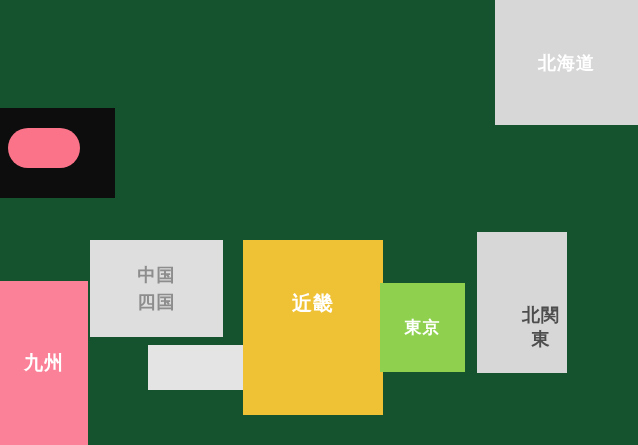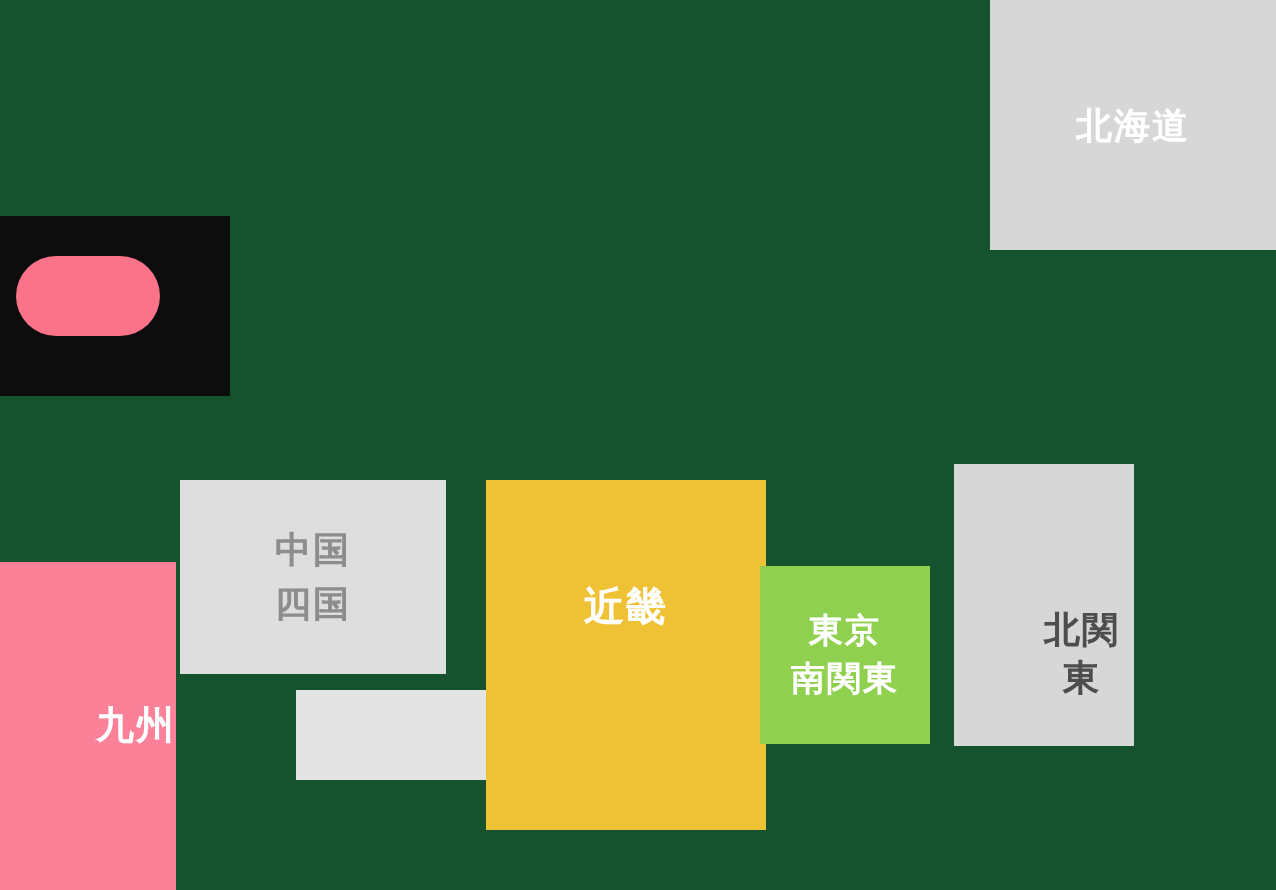--- a/index.html
+++ b/index.html
@@ -64,21 +64,21 @@
   .r-chugoku { left: 90px; top: 240px; width: 133px; height: 97px;
     background: #dedede; color: #8d8d8d; font-size: 18px; line-height: 1.5;
     letter-spacing: 1px; }
 
   
   .r-shikoku-block { left: 148px; top: 345px; width: 110px; height: 45px;
     background: #e4e4e4; z-index: 0; }
 
   
   .r-kyushu { left: 0; top: 281px; width: 88px; height: 164px;
-    background: #fa8198; color: #ffffff; font-size: 19px; letter-spacing: 1px; align-items: flex-end; }
+    background: #fa8198; color: #ffffff; font-size: 19px; letter-spacing: 1px; }
 
   
   .okinawa-frame { position: absolute; left: 0; top: 108px; width: 115px; height: 90px;
     background: #0d0d0d; }
   .okinawa-pill { position: absolute; left: 8px; top: 20px; width: 72px; height: 40px;
     border-radius: 20px; background: #fb7389; cursor: pointer; }
 </style>
 </head>
 <body>
 
@@ -93,21 +93,20 @@
   </div>
 
 
   <div class="region r-kita-kanto">
     <span class="label">北関東</span>
   </div>
 
 
   <div class="region r-tokyo">
     <span class="label">東京</span>
-    <span class="label">南関東</span>
   </div>
 
   <div class="region r-kinki">
     <span class="label">近畿</span>
   </div>
 
   <div class="region r-chugoku">
     <span class="label">中国</span>
     <span class="label">四国</span>
   </div>

